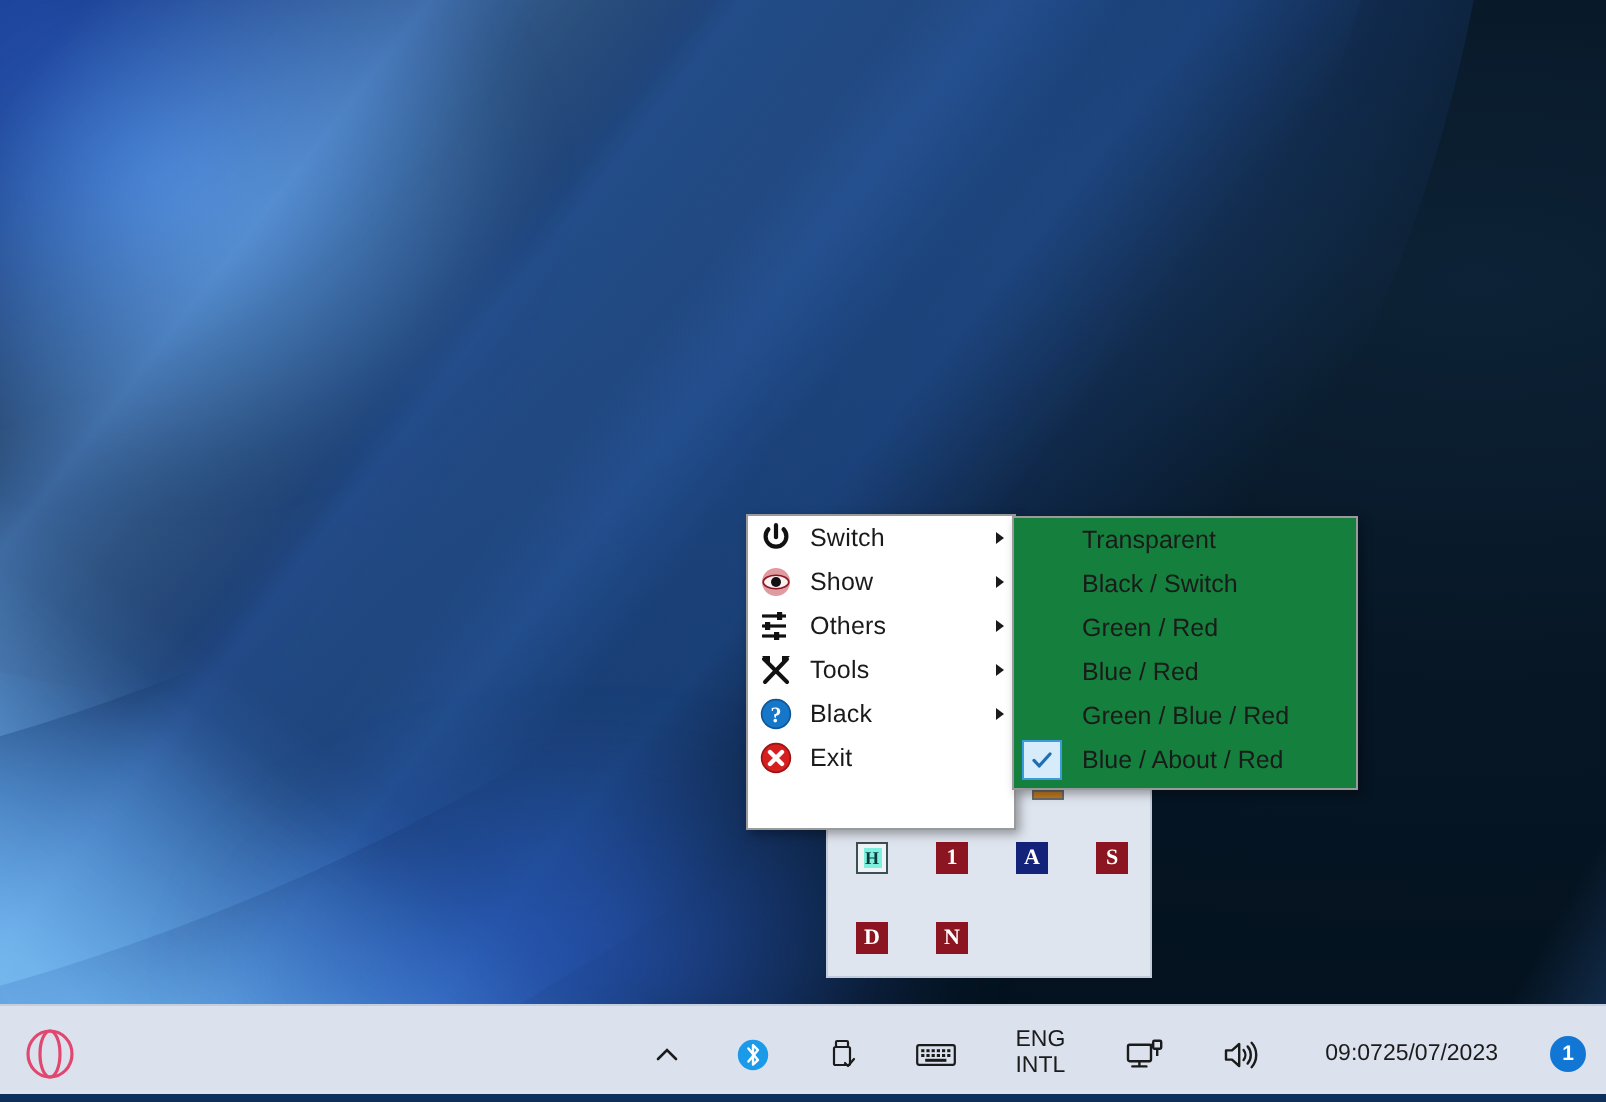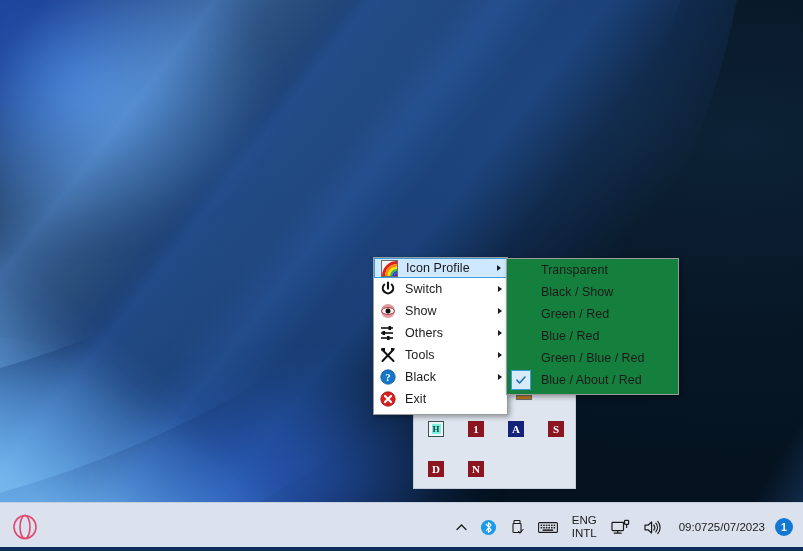--- a/index.html
+++ b/index.html
@@ -145,21 +145,21 @@
   .tbar-icon{width:16px;height:5px;border:1px solid #6b6b6b;box-sizing:border-box;}
 
   
   #taskbar{
     position:absolute;left:0;bottom:0;width:803px;height:48px;
     background:#dbe2ee;display:flex;align-items:center;
     border-top:1px solid #c5cedd;z-index:60;
   }
   #opera-btn{position:absolute;left:9px;top:8px;width:32px;height:32px;
     display:flex;align-items:center;justify-content:center;}
-  #tray{position:absolute;right:8px;top:0;height:48px;display:flex;align-items:center;gap:0px;}
+  #tray{position:absolute;right:8px;top:0;height:48px;display:flex;align-items:center;gap:16px;}
   .tray-btn{height:40px;display:flex;align-items:center;justify-content:center;
     padding:0 6px;color:#1b1b1b;}
   .ime{
     display:flex;flex-direction:column;align-items:center;justify-content:center;
     font-size:11.5px;line-height:13px;color:#1b1b1b;padding:0 8px;
   }
   .clock{
     display:flex;flex-direction:row;align-items:flex-end;justify-content:center;
     font-size:11.5px;line-height:14px;color:#1b1b1b;padding:0 8px 0 10px;
   }
@@ -218,42 +218,20 @@
       <div class="letter-icon" style="background:#8b1520;">D</div>
     </div>
     <div class="tcell" style="left:54px;top:72px;">
       <div class="letter-icon" style="background:#8b1520;">N</div>
     </div>
   </div>
 </div>
 
 <div id="context-menu">
 
-  <div class="mi selected">
-    <span class="ico">
-      <svg width="17" height="17" viewBox="0 0 17 17">
-        <rect x="0.5" y="0.5" width="16" height="16" fill="#f2f2f2" stroke="#6d6d6d"></rect>
-        <clipPath id="cp">
-            <rect x="1" y="1" width="15" height="15"></rect>
-          </clipPath>
-        <g clip-path="url(#cp)">
-          <path d="M1 16 A15 15 0 0 1 16 1 L16 4 A12 12 0 0 0 4 16 Z" fill="#e02020"></path>
-          <path d="M4 16 A12 12 0 0 1 16 4 L16 6.5 A9.5 9.5 0 0 0 6.5 16 Z" fill="#ff8a00"></path>
-          <path d="M6.5 16 A9.5 9.5 0 0 1 16 6.5 L16 9 A7 7 0 0 0 9 16 Z" fill="#ffe000"></path>
-          <path d="M9 16 A7 7 0 0 1 16 9 L16 11 A5 5 0 0 0 11 16 Z" fill="#36b63a"></path>
-          <path d="M11 16 A5 5 0 0 1 16 11 L16 13 A3 3 0 0 0 13 16 Z" fill="#1356d8"></path>
-          <path d="M13 16 A3 3 0 0 1 16 13 L16 16 Z" fill="#6a1fb0"></path>
-        </g>
-      </svg>
-    </span>
-    <span class="lbl">Icon Profile</span>
-    <span class="arw">
-        <i></i>
-      </span>
-  </div>
 
   <div class="mi">
     <span class="ico">
       <svg width="16" height="16" viewBox="0 0 16 16">
         <path d="M8 1.6 L8 7.6" stroke="#111" stroke-width="2.1" stroke-linecap="round" fill="none"></path>
         <path d="M4.2 3.6 A5.2 5.2 0 1 0 11.8 3.6" stroke="#111" stroke-width="2.1" fill="none" stroke-linecap="round"></path>
       </svg>
     </span>
     <span class="lbl">Switch</span>
     <span class="arw">
@@ -341,21 +319,21 @@
   </div>
 </div>
 
 <div id="submenu">
   <div class="si">
     <span class="chk"></span>
     <span class="slbl">Transparent</span>
   </div>
   <div class="si">
     <span class="chk"></span>
-    <span class="slbl">Black / Show</span>
+    <span class="slbl">Black / Switch</span>
   </div>
   <div class="si">
     <span class="chk"></span>
     <span class="slbl">Green / Red</span>
   </div>
   <div class="si">
     <span class="chk"></span>
     <span class="slbl">Blue / Red</span>
   </div>
   <div class="si">

